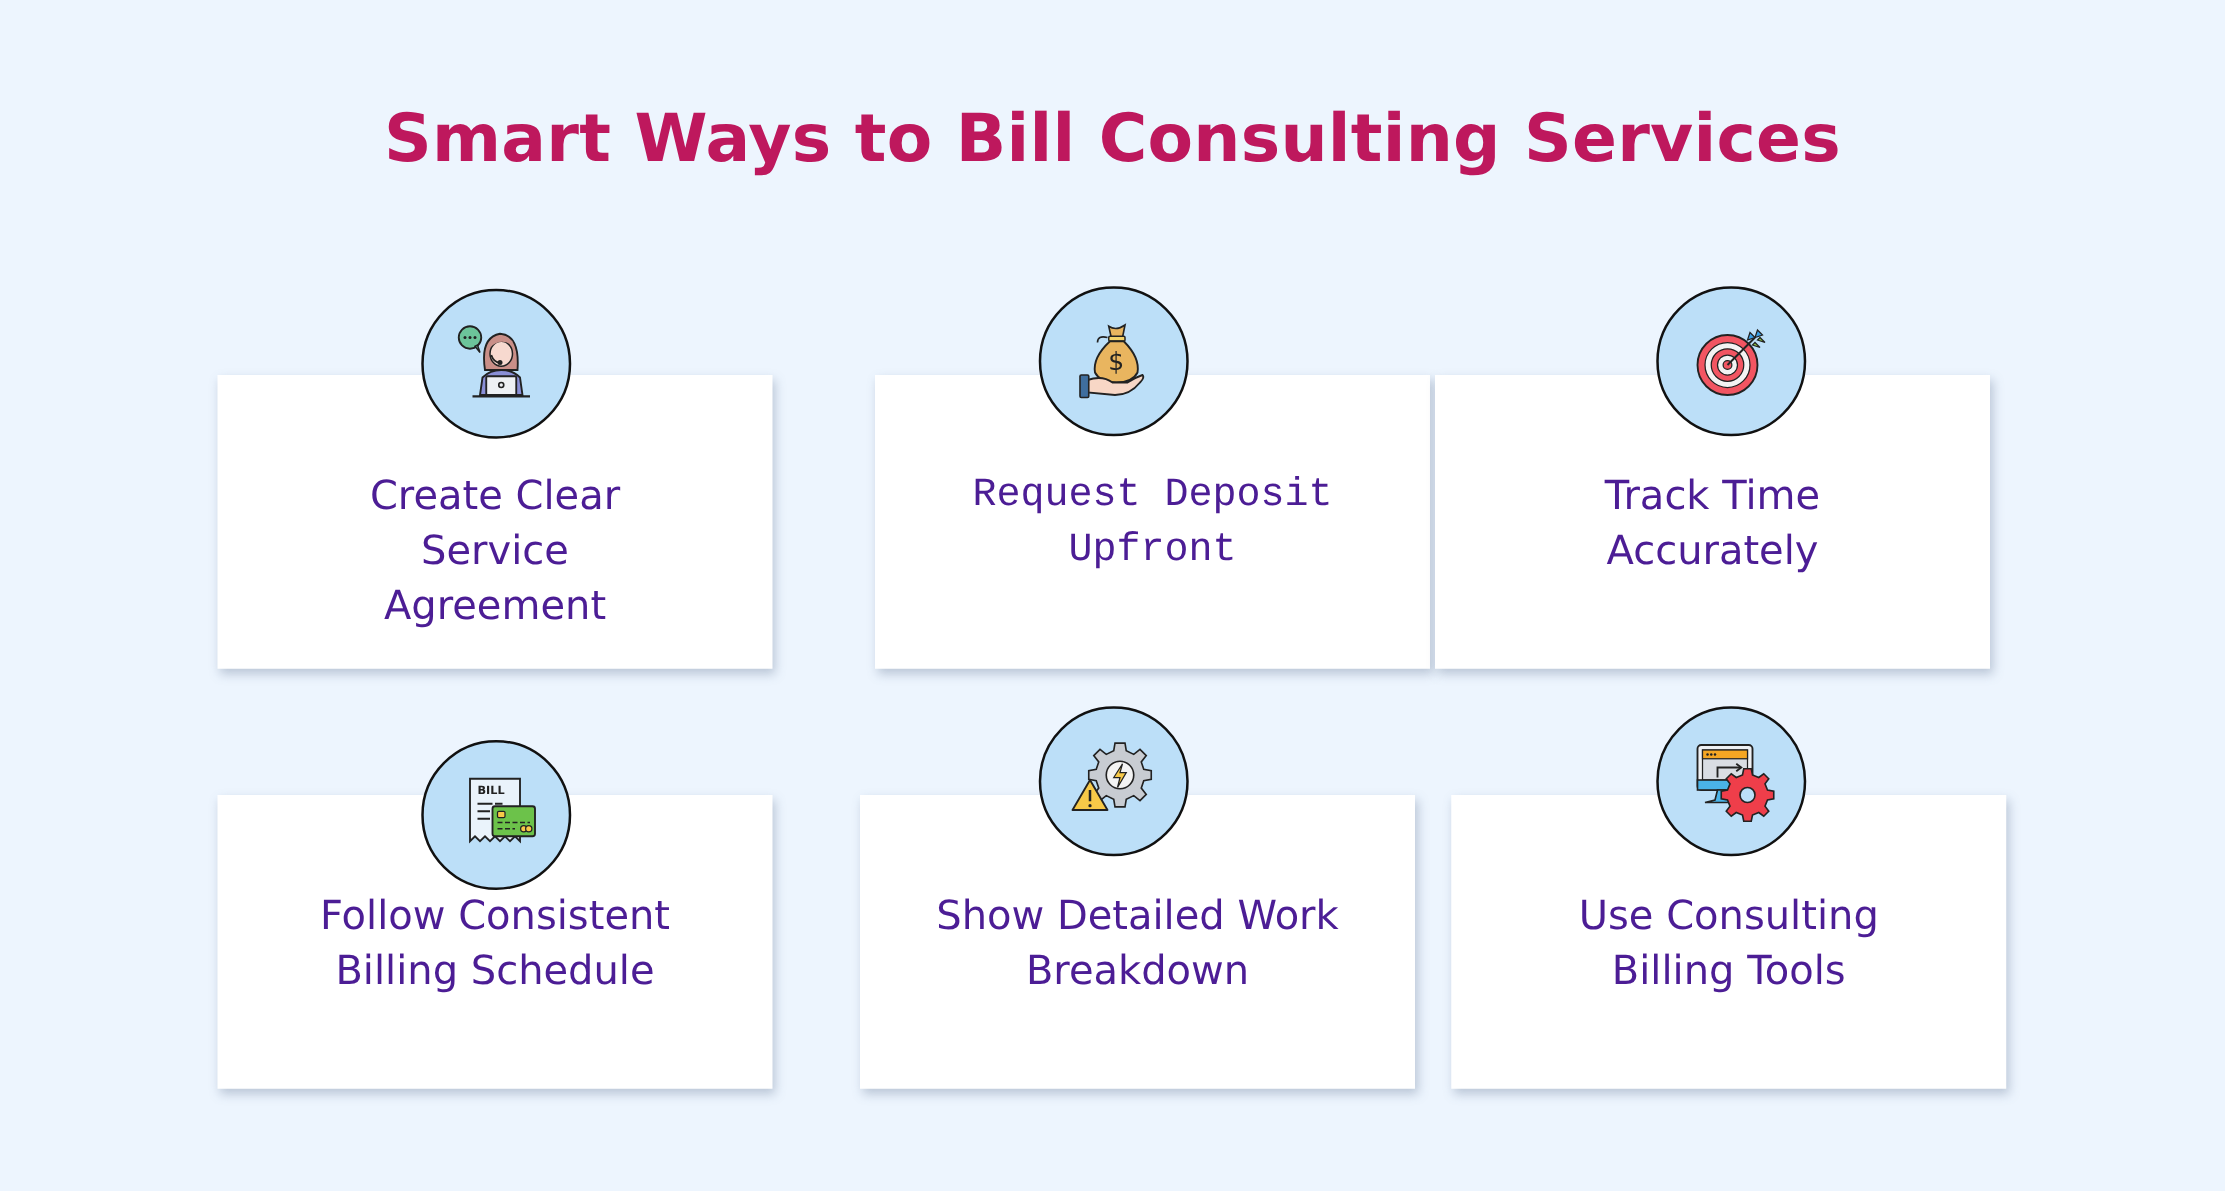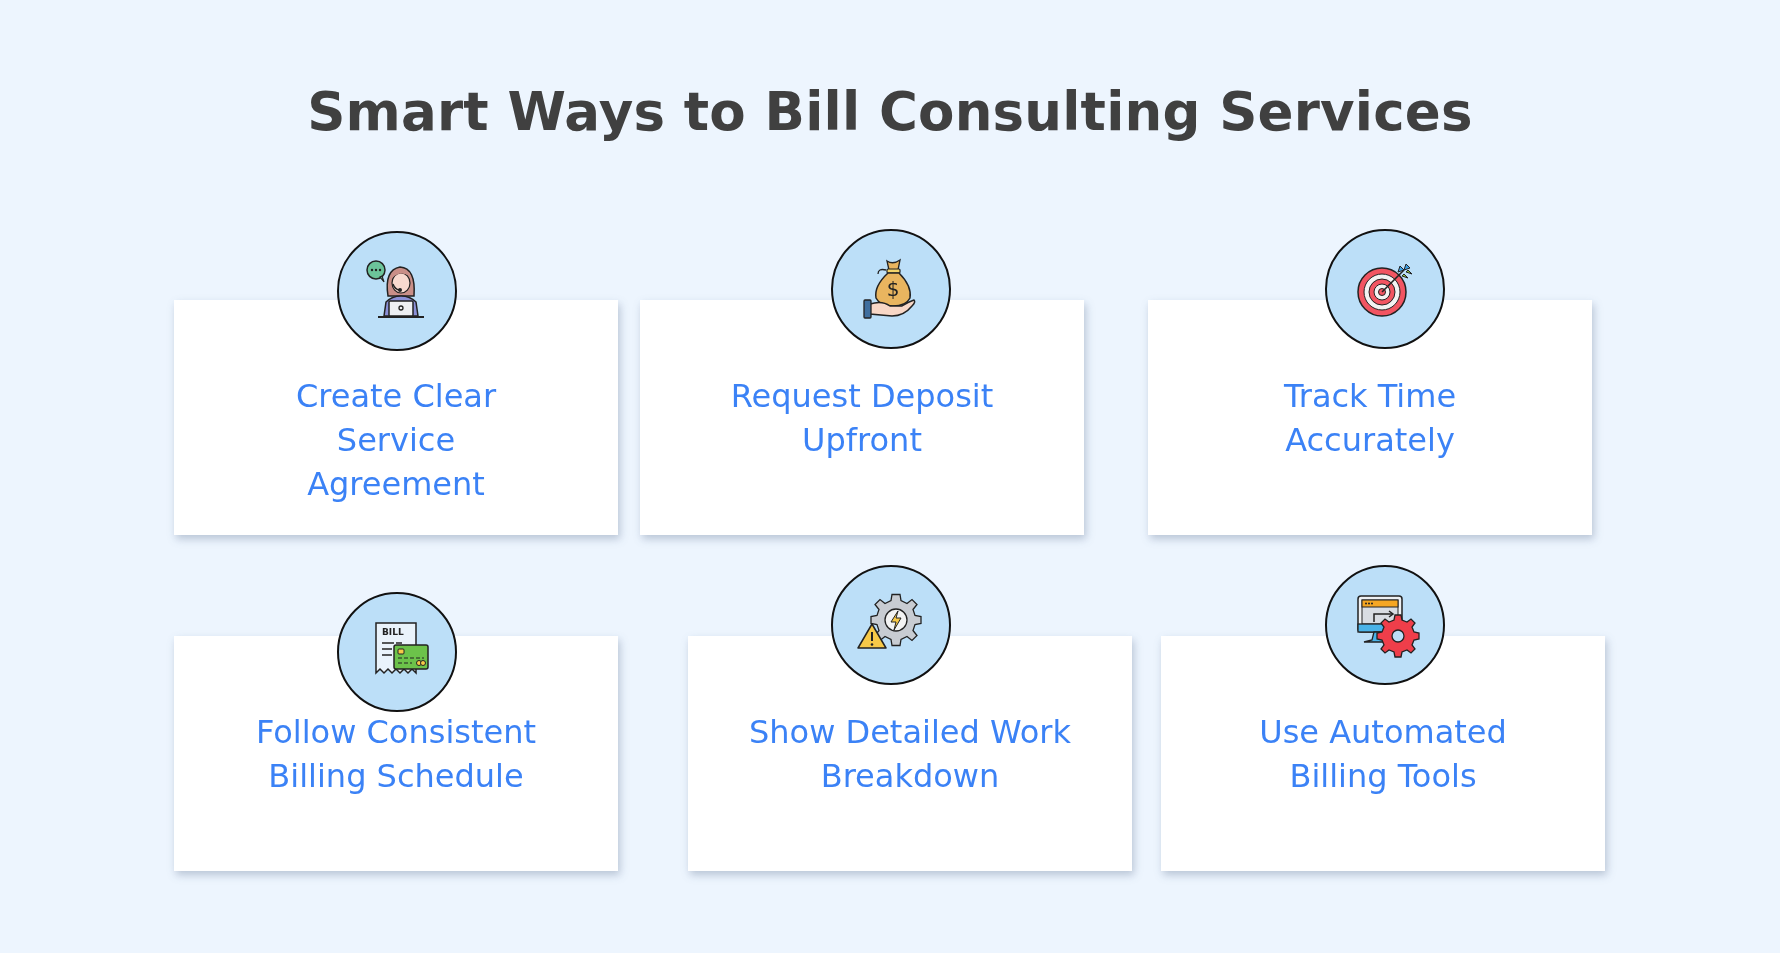--- a/index.html
+++ b/index.html
@@ -18,39 +18,39 @@
     .title {
       position: absolute;
       left: 0;
       top: 76px;
       width: 1780px;
       text-align: center;
       font-size: 53px;
       font-weight: bold;
       letter-spacing: 0.2px;
       margin: 0;
-      color: #404040;
+      color: #be185d;
       line-height: 72px;
     }
     .card {
       position: absolute;
       width: 444px;
       height: 235px;
       background: #ffffff;
       box-shadow: 2px 4px 8px rgba(90, 110, 140, 0.35);
     }
     .card-label {
       position: absolute;
       left: 0;
       top: 74px;
       width: 100%;
       text-align: center;
       font-size: 32px;
       line-height: 44px;
-      color: #3b82f6;
+      color: #4c1d95;
       white-space: pre-line;
       font-weight: normal;
     }
     .icon-circle {
       position: absolute;
       width: 116px;
       height: 116px;
       border-radius: 50%;
       background: #bcdff8;
       border: 2px solid #111111;
@@ -93,21 +93,21 @@
     <circle cx="38" cy="34" r="2" fill="#222"></circle>
 
     <path d="M22 60 L24 46 Q30 40 39 40 Q48 40 54 46 L56 60 Z" fill="#8a8fd6" stroke="#222" stroke-width="1.5"></path>
 
     <rect x="27" y="45" width="24" height="15" rx="1" fill="#eef0f3" stroke="#222" stroke-width="1.5"></rect>
     <circle cx="39" cy="52" r="2" fill="none" stroke="#222" stroke-width="1.3"></circle>
     <line x1="16" y1="61" x2="62" y2="61" stroke="#222" stroke-width="1.8"></line>
   </svg>
 </div>
 
-<div class="card" style="left:640px; top:300px;">
+<div class="card" style="left:700px; top:300px;font-family:Liberation Mono, monospace;">
   <div class="card-label">Request Deposit
 Upfront</div>
 </div>
 <div class="icon-circle" style="left:831px; top:229px;">
   <svg viewBox="0 0 70 70">
 
     <path d="M30 16 Q22 14 22 20" fill="none" stroke="#222" stroke-width="1.3"></path>
 
     <path d="M31 7 Q37 11 44 6 L42 16 L33 16 Z" fill="#e9b55f" stroke="#222" stroke-width="1.3"></path>
     <rect x="31" y="15" width="13" height="4" rx="1" fill="#f3d36a" stroke="#222" stroke-width="1.2"></rect>
@@ -171,21 +171,21 @@
       <circle cx="0" cy="0" r="11" fill="#f3f3f3" stroke="#222" stroke-width="1.3"></circle>
       <path d="M2 -9 L-5 2 L0 2 L-2 10 L5 -2 L0 -2 Z" fill="#f7c948" stroke="#222" stroke-width="1"></path>
     </g>
     <path d="M16 34 L30 58 L2 58 Z" fill="#f7c948" stroke="#222" stroke-width="1.5" stroke-linejoin="round"></path>
     <line x1="16" y1="42" x2="16" y2="51" stroke="#222" stroke-width="2"></line>
     <circle cx="16" cy="54.5" r="1.3" fill="#222"></circle>
   </svg>
 </div>
 
 <div class="card" style="left:1161px; top:636px;">
-  <div class="card-label">Use Automated
+  <div class="card-label">Use Consulting
 Billing Tools</div>
 </div>
 <div class="icon-circle" style="left:1325px; top:565px;">
   <svg viewBox="0 0 70 70">
     <rect x="8" y="6" width="44" height="36" rx="3" fill="#eef0f3" stroke="#222" stroke-width="1.5"></rect>
     <rect x="12" y="10" width="36" height="24" fill="#d9dde3" stroke="#222" stroke-width="1"></rect>
     <rect x="12" y="10" width="36" height="7" fill="#f5a623" stroke="#222" stroke-width="1"></rect>
     <circle cx="16" cy="13.5" r="1" fill="#222"></circle>
     <circle cx="19" cy="13.5" r="1" fill="#222"></circle>
     <circle cx="22" cy="13.5" r="1" fill="#222"></circle>

